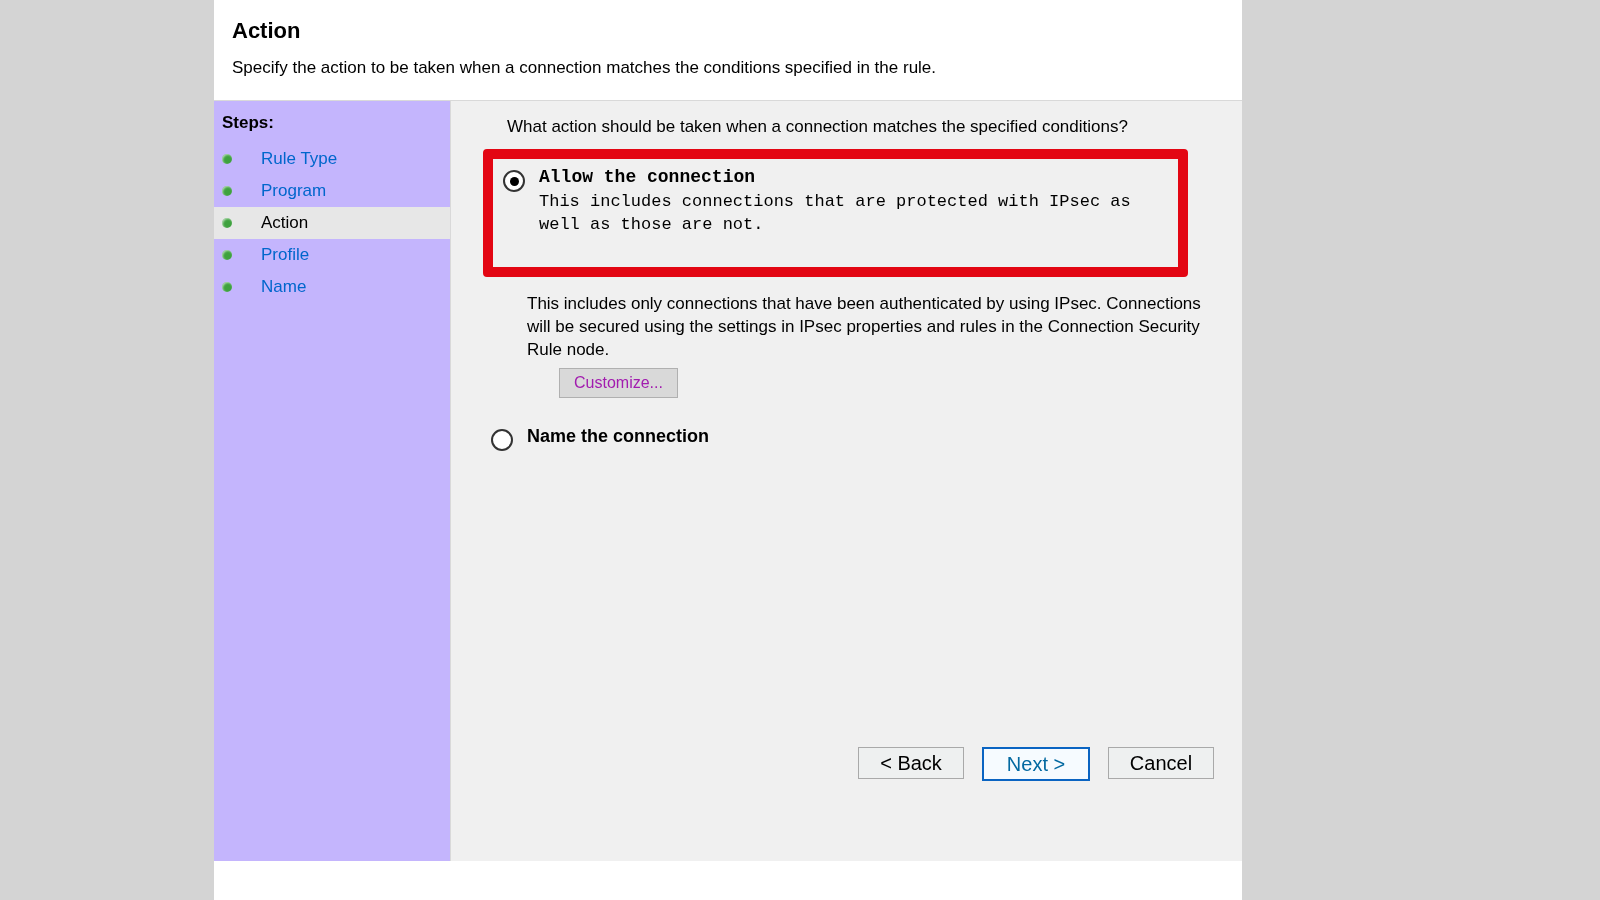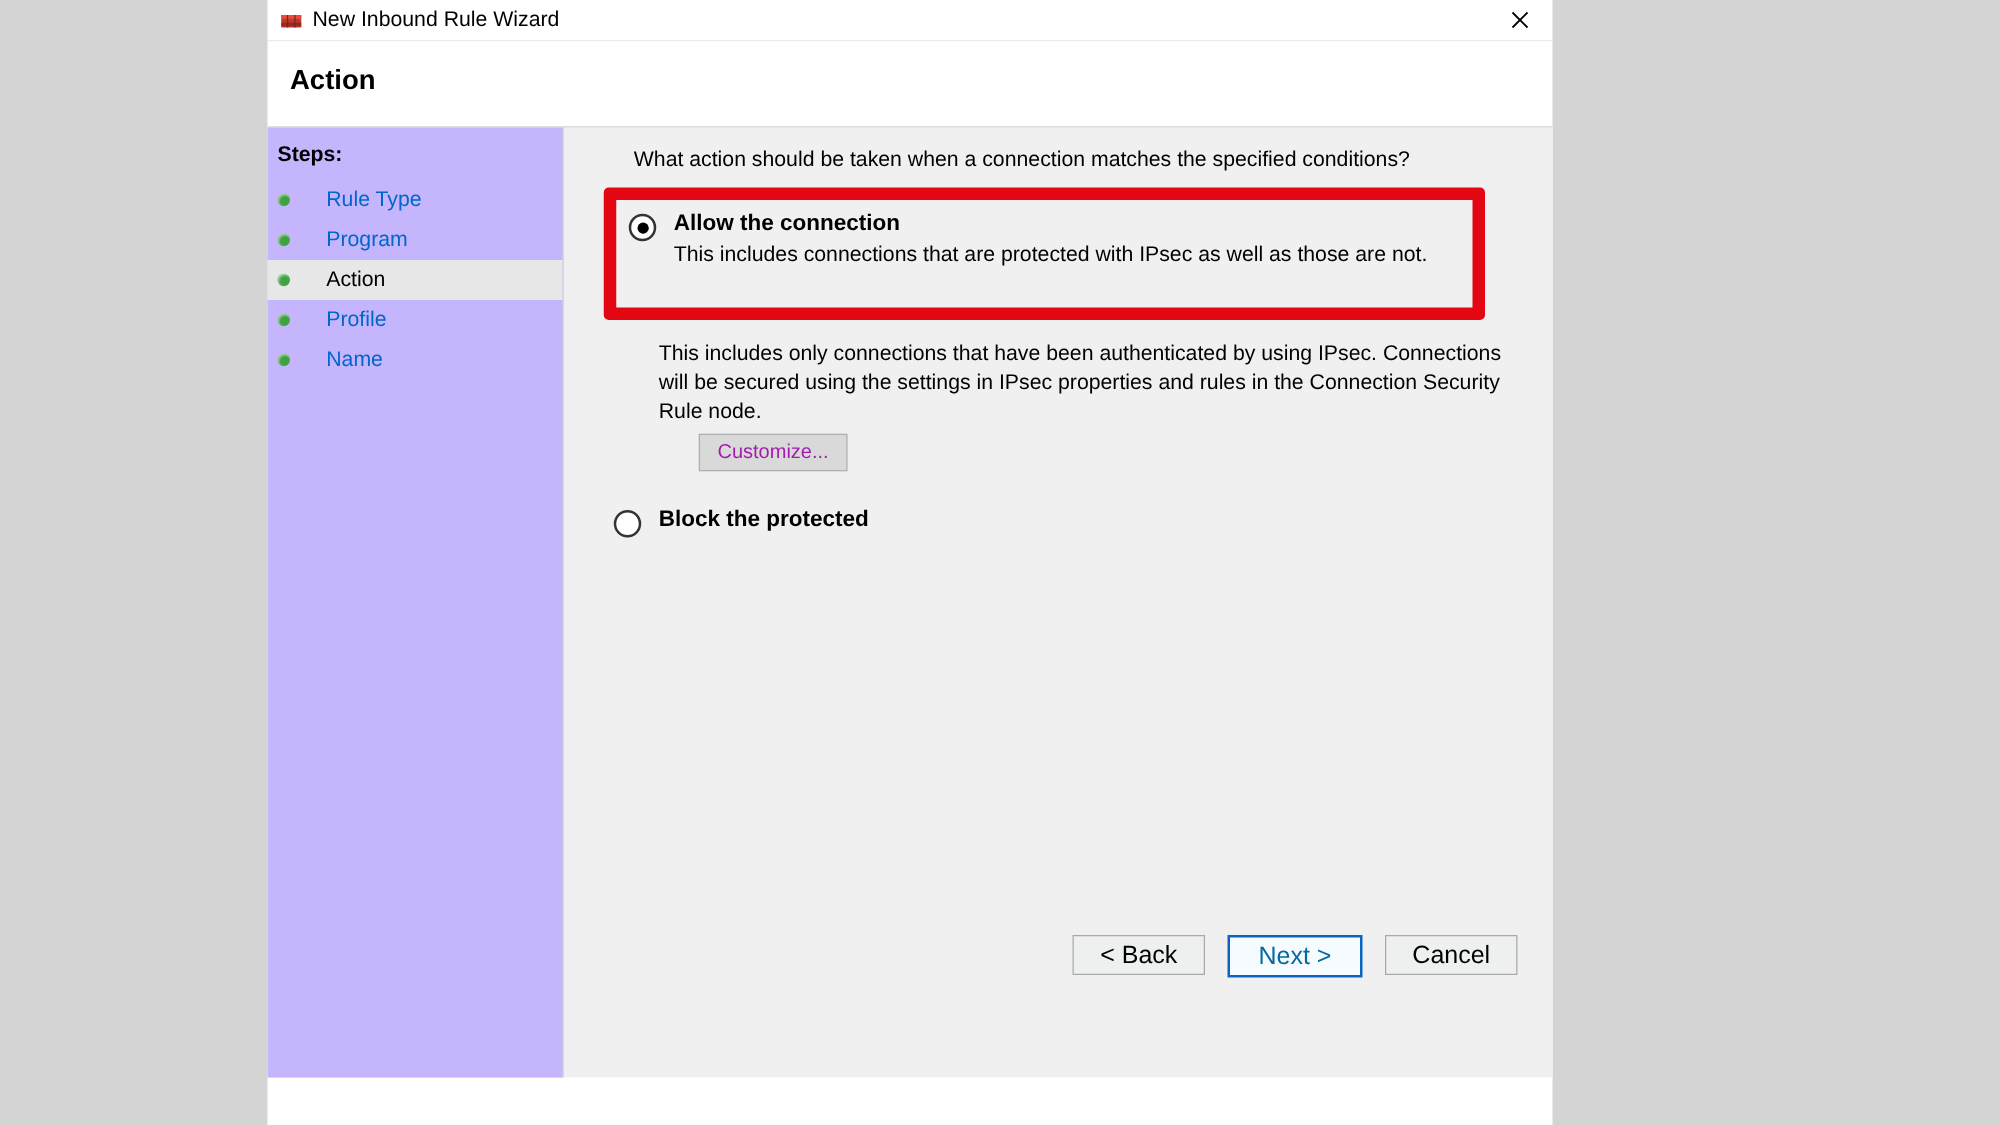--- a/index.html
+++ b/index.html
@@ -15,59 +15,42 @@
   .body{display:flex;height:calc(100% - 140px);background:#f0f0f0;border-top:1px solid #d9d9d9;}
   .sidebar{width:236px;background:#c4b5fd;border-right:1px solid #d9d9d9;padding-top:10px;}
   .sidebar .steps-label{font-size:17px;font-weight:600;padding:2px 8px 10px 8px;}
   .step-item{display:flex;align-items:center;gap:29px;padding:6px 8px 6px 8px;font-size:17px;}
   .step-item.active{background:#e7e7e7;}
   .bullet{width:10px;height:10px;border-radius:50%;background:#3ea23e;box-shadow:inset 1px 1px 2px rgba(255,255,255,.6);flex:none;}
   .step-link{color:#0066cc;cursor:pointer;}
   .step-current{color:#000;}
   .main{flex:1;padding:14px 14px 14px 40px;position:relative;}
   .prompt{font-size:17px;margin:2px 0 12px 16px;}
-  .highlight-box{border:10px solid #e30613;border-radius:4px;padding:8px 10px 8px 10px;margin-left:-8px;margin-right:40px;margin-bottom:2px;}
+  .highlight-box{border:10px solid #e30613;border-radius:4px;padding:8px 10px 8px 10px;margin-left:-8px;margin-right:40px;margin-bottom:2px;font-family:Liberation Mono, monospace;}
   .opt{display:flex;align-items:flex-start;gap:14px;margin-bottom:22px;}
   .opt .radio{width:18px;height:18px;border:2px solid #333;border-radius:50%;margin-top:3px;flex:none;display:flex;align-items:center;justify-content:center;background:#fff;}
   .opt.selected .radio::after{content:"";width:9px;height:9px;border-radius:50%;background:#000;display:block;}
   .opt .opt-body{flex:1;}
   .opt .opt-title{font-size:18px;font-weight:700;}
   .opt .opt-desc{font-size:17px;margin-top:4px;line-height:1.35;}
   .customize-btn{background:#d9d9d9;border:1px solid #b0b0b0;color:#a21caf;padding:5px 14px;font-size:16px;margin-left:32px;margin-top:6px;cursor:default;}
   .footer{position:absolute;right:28px;bottom:80px;display:flex;gap:18px;}
   .btn{min-width:104px;height:30px;font-size:20px;background:#eef0f0;border:1px solid #a9a9a9;display:flex;align-items:center;justify-content:center;cursor:pointer;}
   .btn.primary{border:2px solid #0a64c2;color:#0369a1;background:#f6fbff;}
   .opt2-wrap{margin-top:4px;}
 </style>
 </head>
 <body>
 
 <div class="dialog">
 
-  <div class="titlebar">
-    <span class="firewall-icon">
-      <svg viewBox="0 0 18 18">
-          <rect x="1" y="5" width="16" height="10" fill="#c0392b"></rect>
-          <rect x="1" y="5" width="16" height="3" fill="#e74c3c"></rect>
-          <rect x="1" y="11" width="16" height="3" fill="#922b21"></rect>
-          <line x1="6" y1="5" x2="6" y2="15" stroke="#7b241c" stroke-width="1"></line>
-          <line x1="12" y1="5" x2="12" y2="15" stroke="#7b241c" stroke-width="1"></line>
-        </svg>
-    </span>
-    <span class="title-text">New Inbound Rule Wizard</span>
-    <div class="close-btn">
-      <svg viewBox="0 0 14 14">
-          <line x1="1" y1="1" x2="13" y2="13" stroke="#000" stroke-width="1.5"></line>
-          <line x1="13" y1="1" x2="1" y2="13" stroke="#000" stroke-width="1.5"></line>
-        </svg>
-    </div>
-  </div>
 
   <div class="header">
     <div class="page-heading">Action</div>
+    <div class="page-desc">Specify the action to be taken when a connection matches the conditions specified in the rule.</div>
   </div>
 
   <div class="body">
 
     <div class="sidebar">
       <div class="steps-label">Steps:</div>
 
       <div class="step-item">
         <span class="bullet"></span>
         <span class="step-link">Rule Type</span>
@@ -107,21 +90,21 @@
         <span class="radio" style="visibility:hidden;"></span>
         <div class="opt-body">
           <div class="opt-desc">This includes only connections that have been authenticated by using IPsec.  Connections will be secured using the settings in IPsec properties and rules in the Connection Security Rule node.</div>
           <button class="customize-btn" disabled="">Customize...</button>
         </div>
       </div>
 
       <div class="opt" style="margin-top:28px;">
         <span class="radio"></span>
         <div class="opt-body">
-          <div class="opt-title">Block the protected</div>
+          <div class="opt-title">Name the connection</div>
         </div>
       </div>
 
       <div class="footer">
         <div class="btn">&lt; Back</div>
         <div class="btn primary">Next &gt;</div>
         <div class="btn">Cancel</div>
       </div>
 
     </div>

